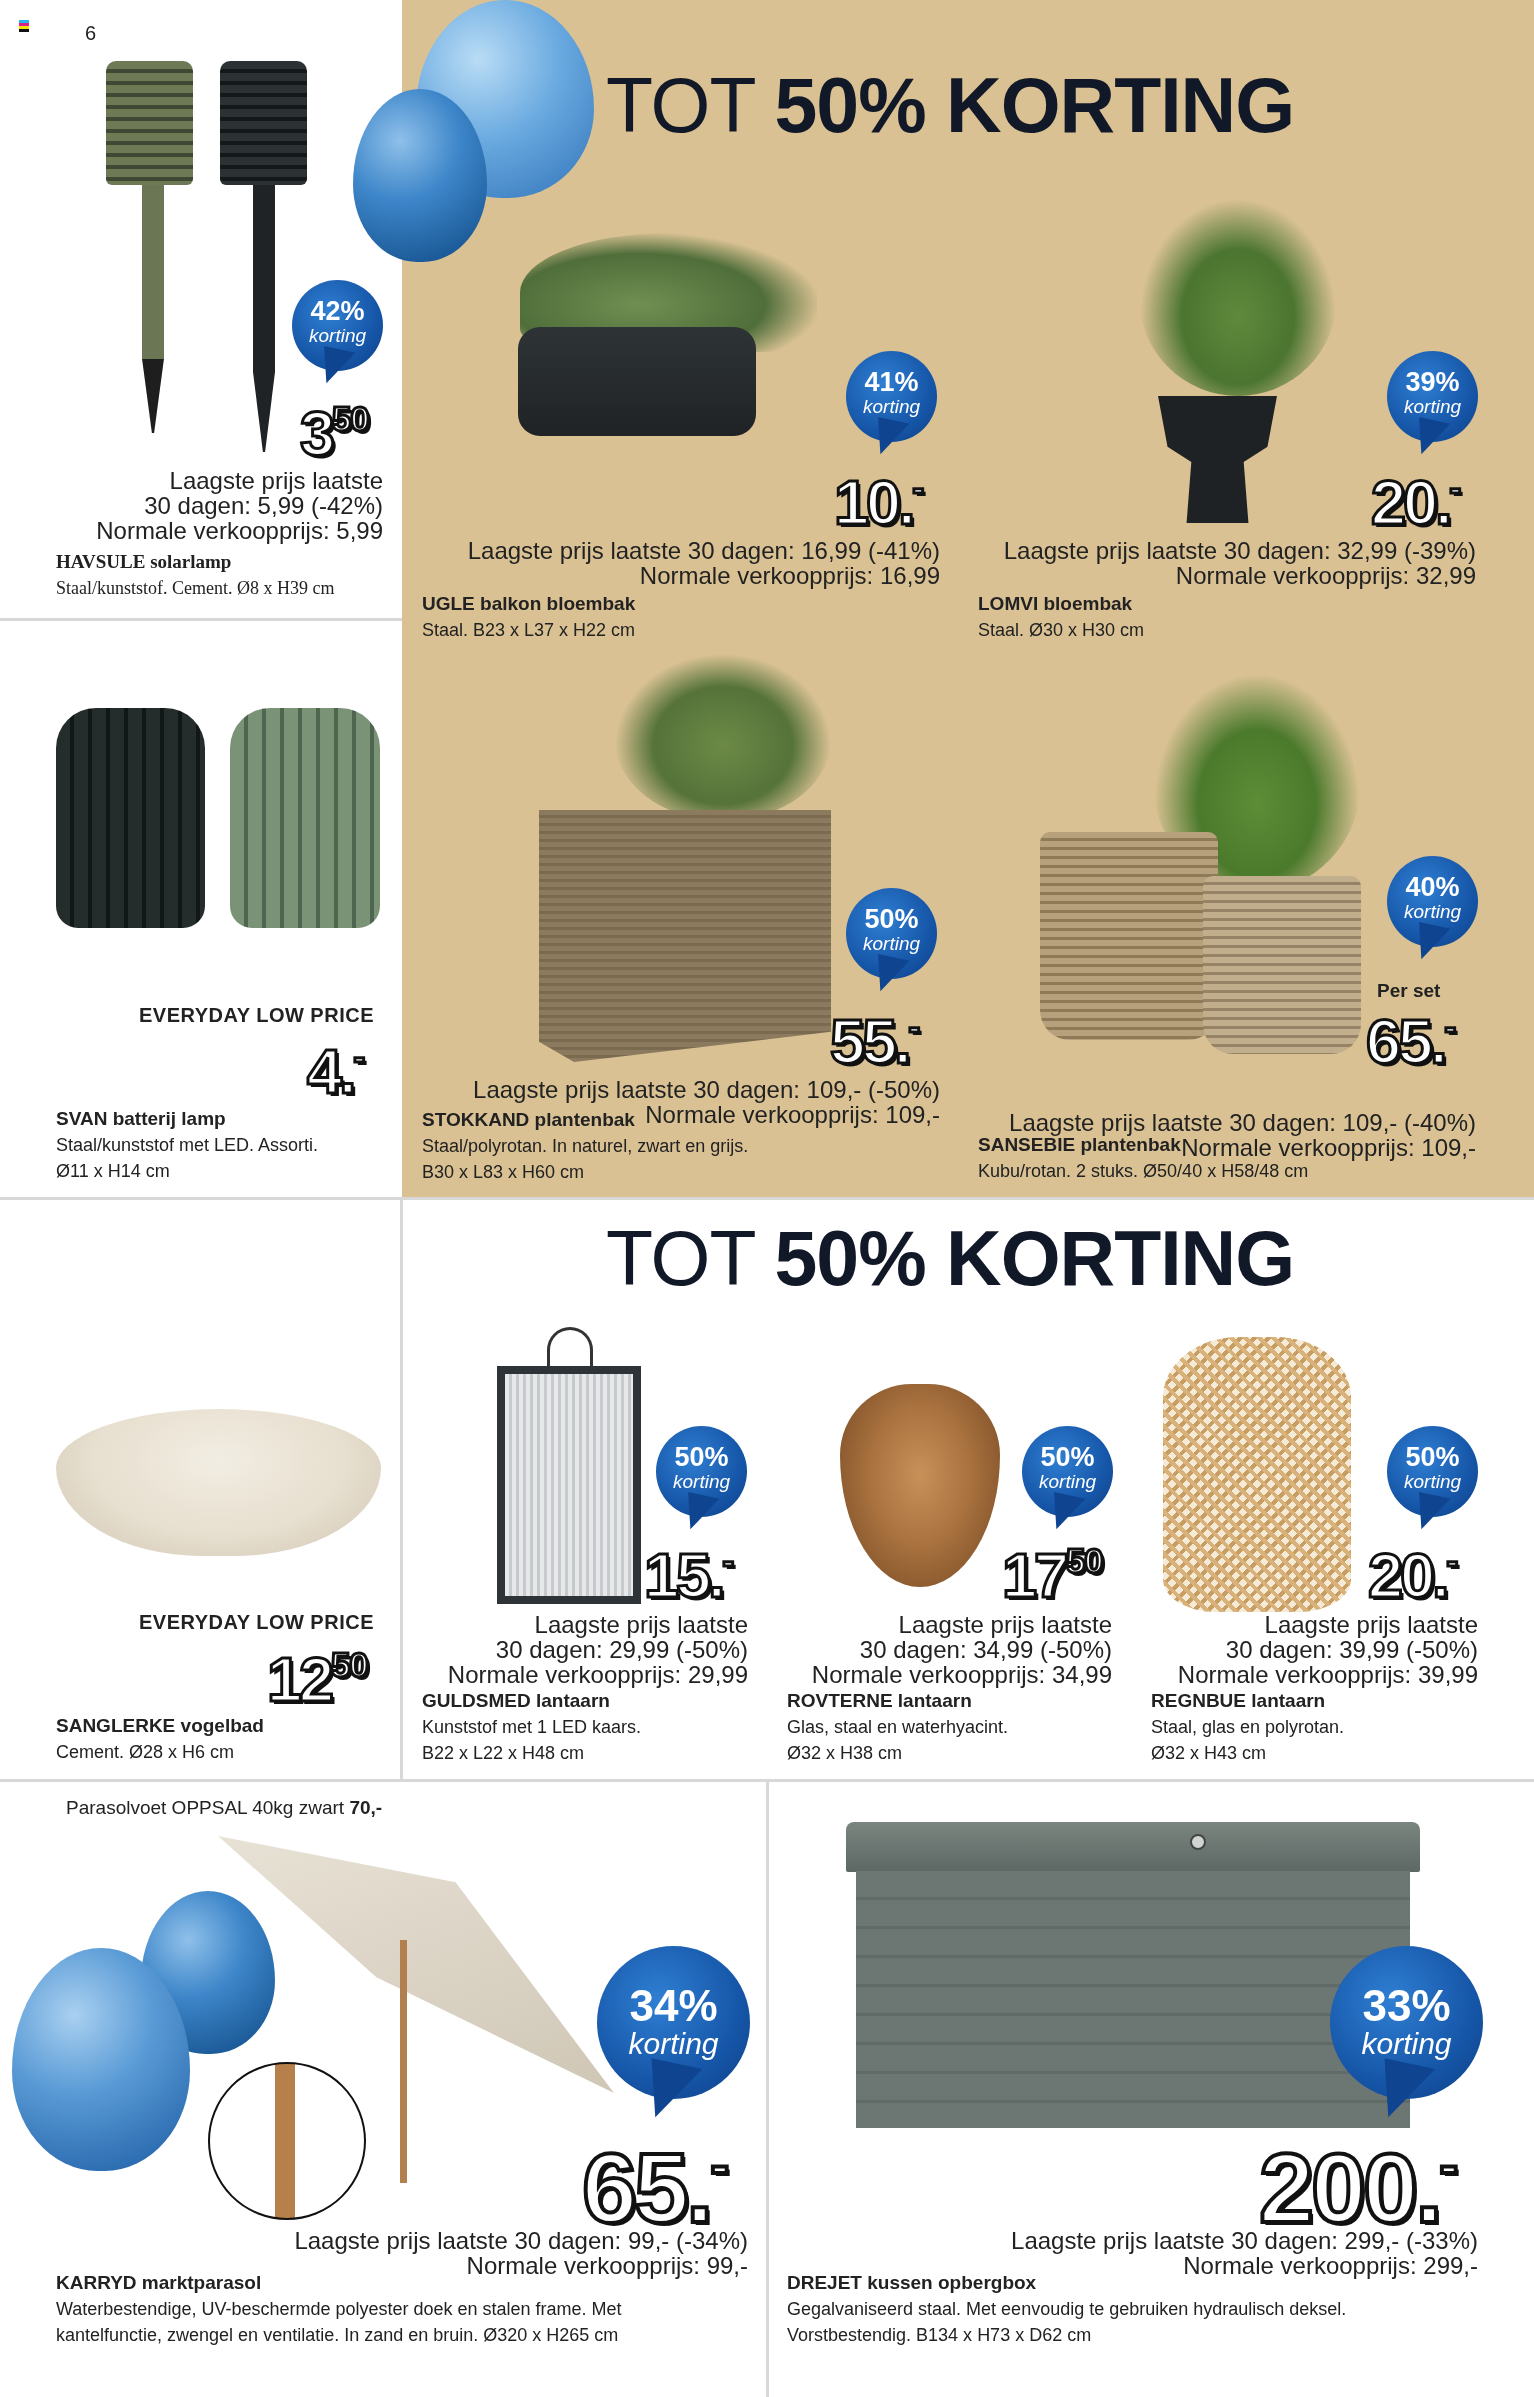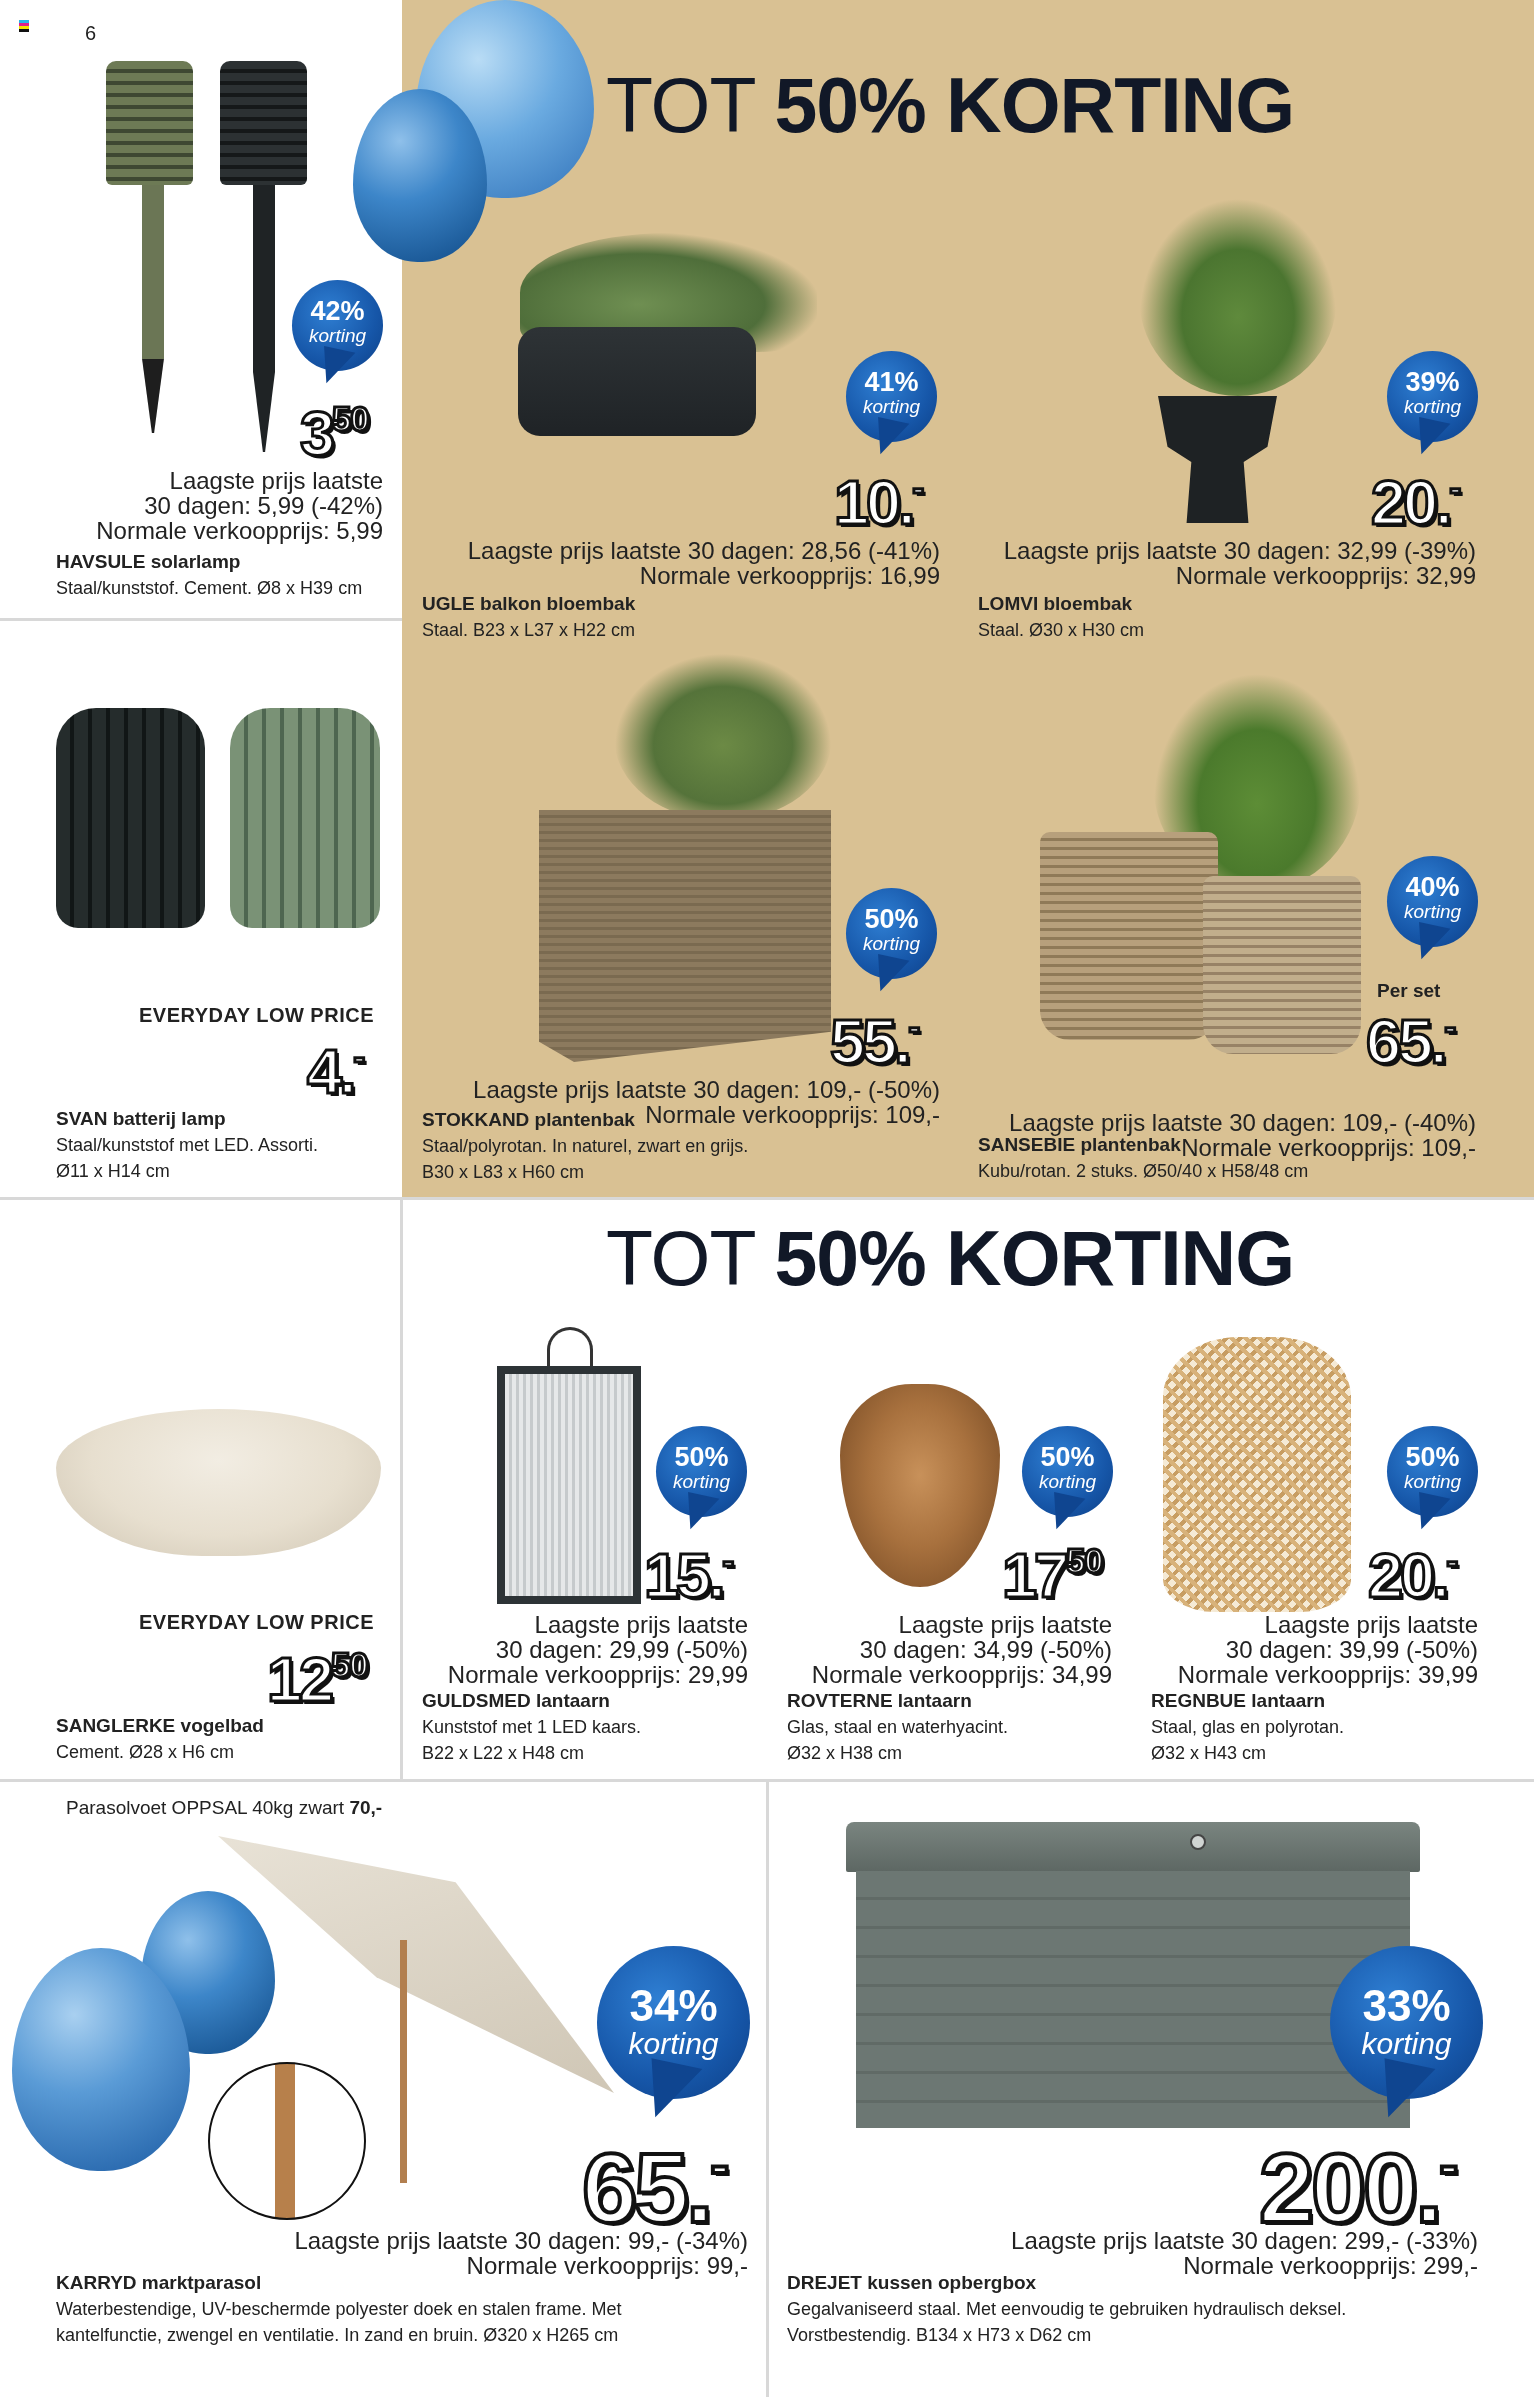--- a/index.html
+++ b/index.html
@@ -85,21 +85,21 @@
       <div class="tail"></div>
     <div class="pct">42%</div>
     <div class="lbl">korting</div>
   </div>
   <div class="price p-md" style="left:300px; top:402px;"><span>3</span><sup>50</sup></div>
   <div class="ref" style="right:1152px; top:468px;">
     <div>Laagste prijs laatste</div>
     <div>30 dagen: 5,99 (-42%)</div>
     <div>Normale verkoopprijs: 5,99</div>
   </div>
-  <div class="prod" style="left:56px; top:549px;">
+  <div class="prod" style="left:56px; top:549px;font-family:Liberation Serif, serif;">
     <div class="name">HAVSULE solarlamp</div>
     <div>Staal/kunststof. Cement. Ø8 x H39 cm</div>
   </div>
 </div>
 
 <div>
   <div class="shape" style="left:56px; top:708px; width:149px; height:220px; border-radius:40px 40px 22px 22px; background:repeating-linear-gradient(90deg,#252c2c 0 14px,#111616 14px 18px);"></div>
   <div class="shape" style="left:230px; top:708px; width:150px; height:220px; border-radius:40px 40px 22px 22px; background:repeating-linear-gradient(90deg,#7a9276 0 14px,#4e6650 14px 18px);"></div>
   <div class="tagline" style="right:1161px; top:1004px;">EVERYDAY LOW PRICE</div>
   <div class="price p-md" style="left:307px; top:1040px;"><span>4.</span><sup>-</sup></div>
@@ -131,21 +131,21 @@
   <div class="shape" style="left:520px; top:233px; width:297px; height:119px; border-radius:50% 50% 20% 20%; background:radial-gradient(ellipse at 40% 60%, #6f8f52 0%, #4f6e3a 50%, transparent 72%);"></div>
   <div class="shape" style="left:518px; top:327px; width:238px; height:109px; border-radius:22px; background:linear-gradient(180deg,#2e3336,#1f2326);"></div>
   <div class="badge" style="left:846px; top:351px;">
     <div class="bubble"></div>
       <div class="tail"></div>
     <div class="pct">41%</div>
     <div class="lbl">korting</div>
   </div>
   <div class="price p-md" style="left:834px; top:471px;"><span>10.</span><sup>-</sup></div>
   <div class="ref" style="right:595px; top:538px;">
-    <div>Laagste prijs laatste 30 dagen: 28,56 (-41%)</div>
+    <div>Laagste prijs laatste 30 dagen: 16,99 (-41%)</div>
     <div>Normale verkoopprijs: 16,99</div>
   </div>
   <div class="prod" style="left:422px; top:591px;">
     <div class="name">UGLE balkon bloembak</div>
     <div>Staal. B23 x L37 x H22 cm</div>
   </div>
 </div>
 
 <div>
   <div class="shape" style="left:1139px; top:198px; width:198px; height:198px; border-radius:50%; background:radial-gradient(ellipse at 50% 60%, #5f8a3c 0%, #4b7530 40%, transparent 70%);"></div>

